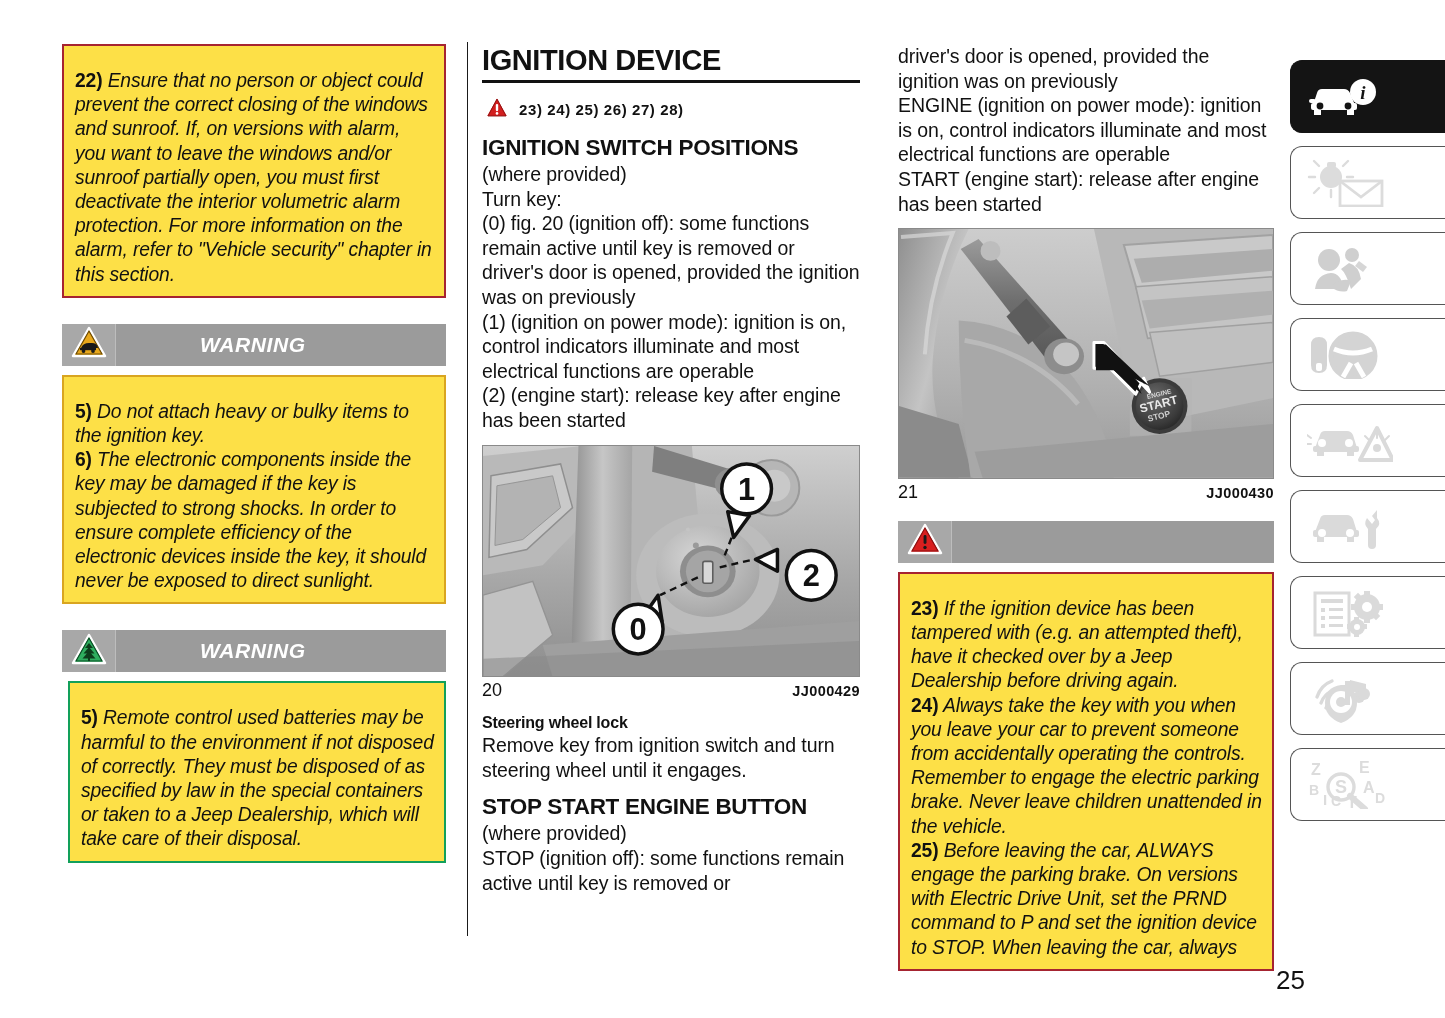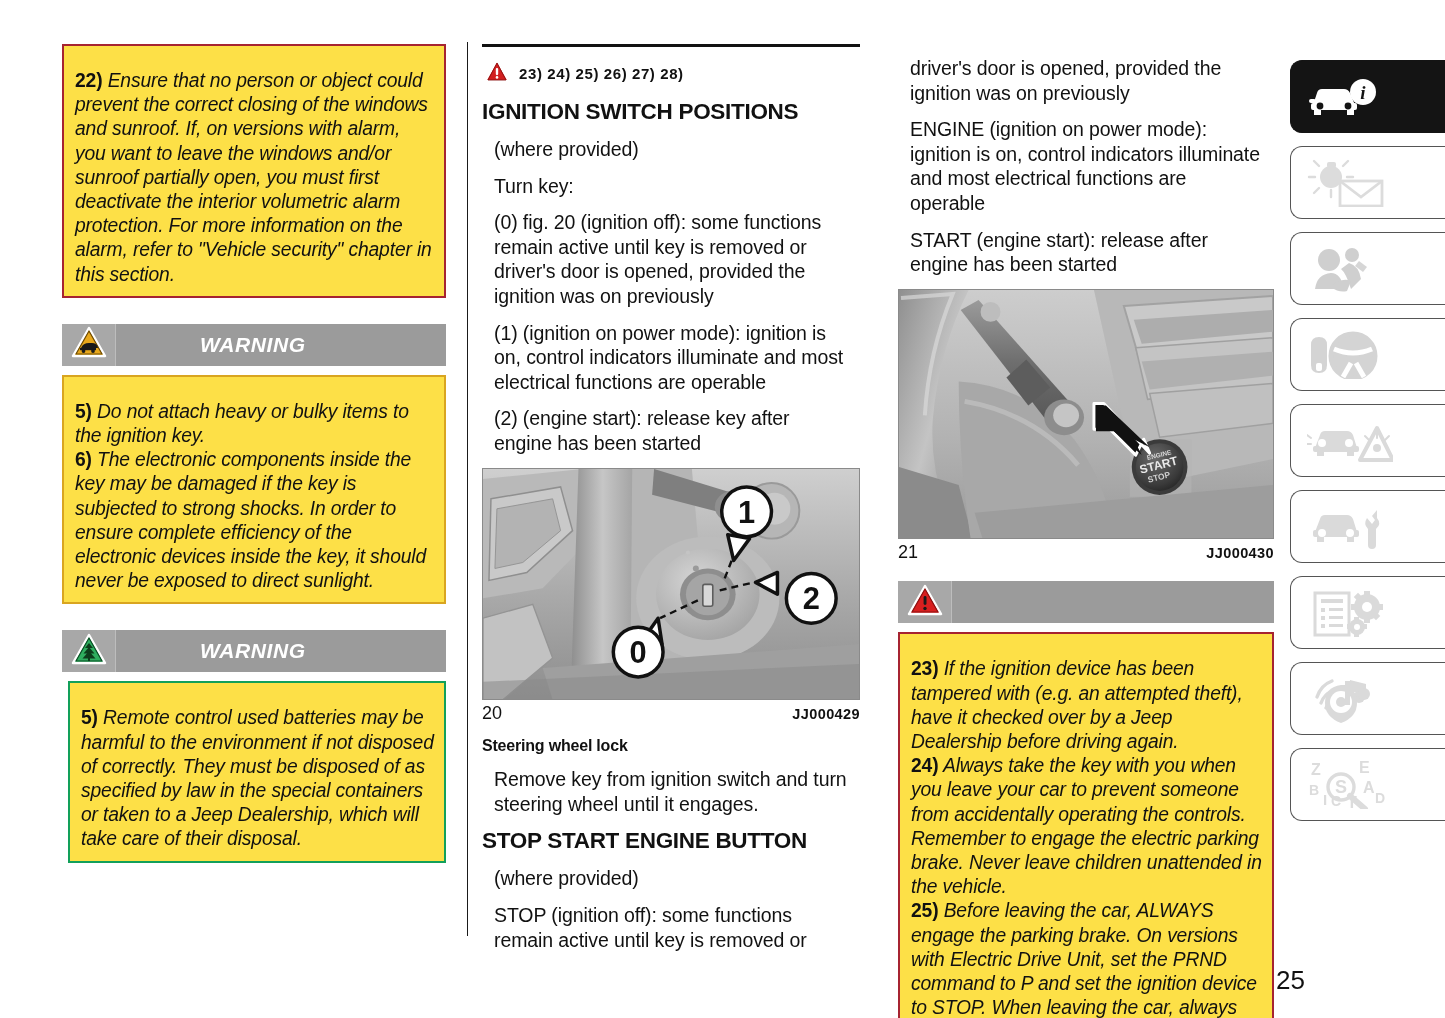--- a/index.html
+++ b/index.html
@@ -20,21 +20,21 @@
   .col-divider {
     position: absolute; top: 42px; left: 467px;
     width: 1px; height: 894px; background: #1a1a1a;
   }
 
   
   .body-text {
     font-size: 19.5px; line-height: 24.6px; color: #111;
     letter-spacing: -0.1px;
   }
-  .body-text p { margin: 12px; }
+  .body-text p { margin: 0; }
 
   
   .note-box {
     border: 2px solid #a62431;
     background: #fde047;
     padding: 23px 10px 9px 11px;
   }
   .note-box.yellow { border-color: #d9a520; }
   .note-box.green  { border-color: #12a05a; margin-left: 6px; }
   .note-box p {
@@ -190,20 +190,21 @@
 
     <div class="note-box green">
       <p><span class="num">5)</span>
          <span>Remote control used batteries may be harmful to the environment if not disposed of correctly. They must be disposed of as specified by law in the special containers or taken to a Jeep Dealership, which will take care of their disposal.</span></p>
     </div>
 
   </div>
 
   <div class="col col-mid">
 
+    <div class="h1-section">IGNITION DEVICE</div>
     <div class="h1-rule"></div>
 
     <div class="ref-line">
       <span>
         <svg width="26" height="24" viewBox="0 0 26 24">
           <path d="M13 1.5 L24.5 22 L1.5 22 Z" fill="#e02b2b" stroke="#ffffff" stroke-width="2" stroke-linejoin="round"></path>
           <path d="M13 4 L22 21 L4 21 Z" fill="#d21f1f" stroke="#8a1212" stroke-width="0.9" stroke-linejoin="round"></path>
           <rect x="11.8" y="9" width="2.4" height="7.2" rx="1.1" fill="#ffffff"></rect>
           <circle cx="13" cy="18.4" r="1.3" fill="#ffffff"></circle>
         </svg>

